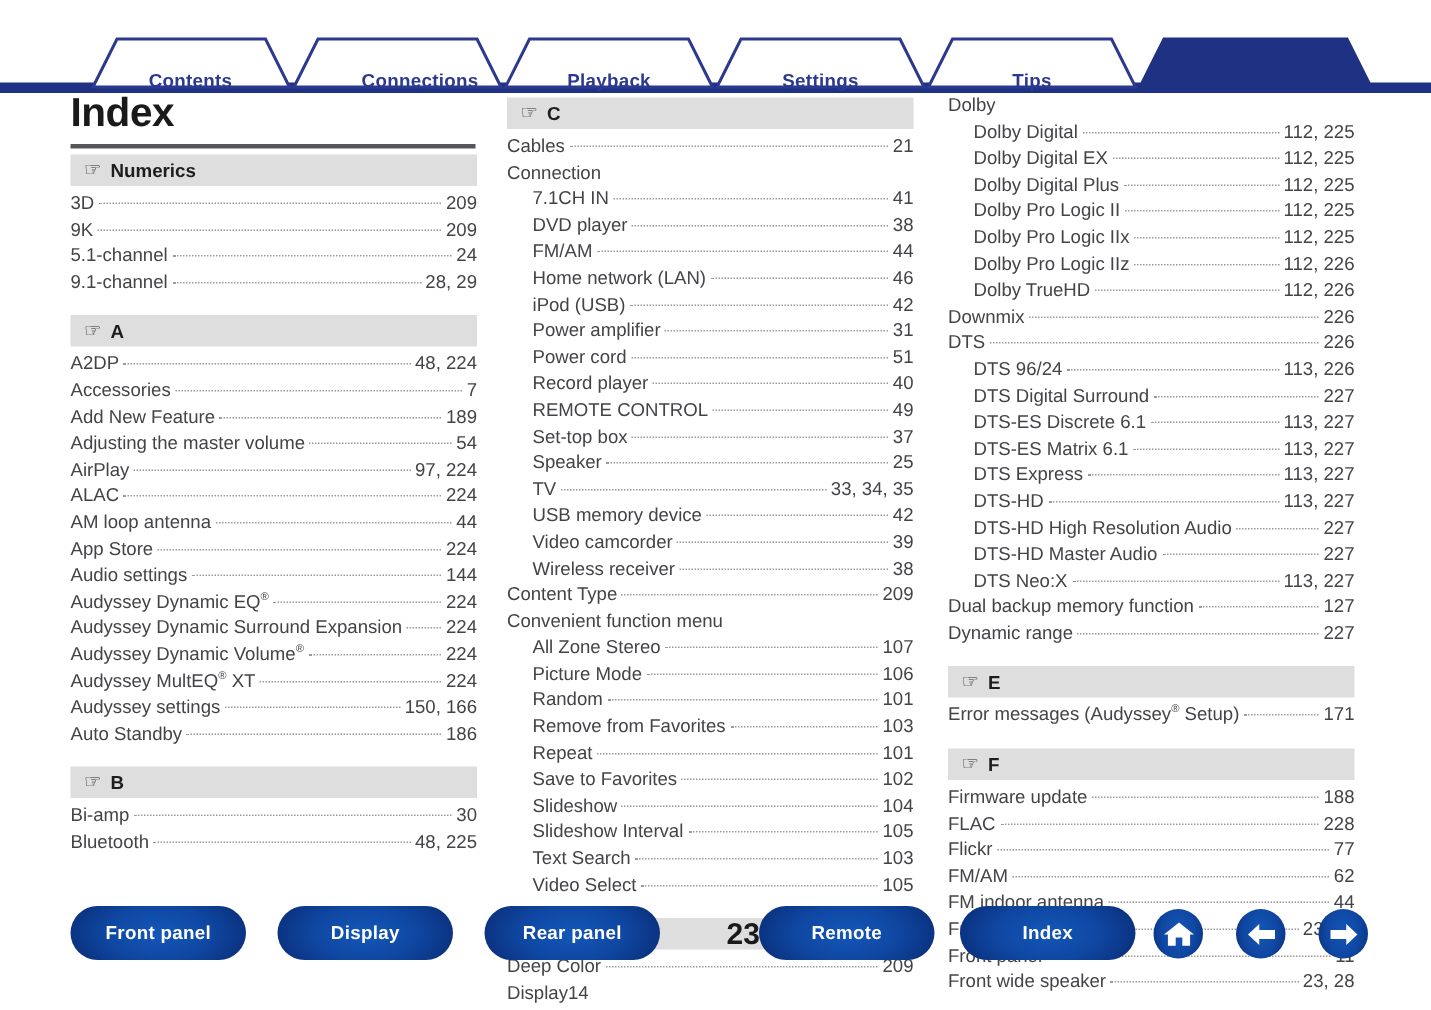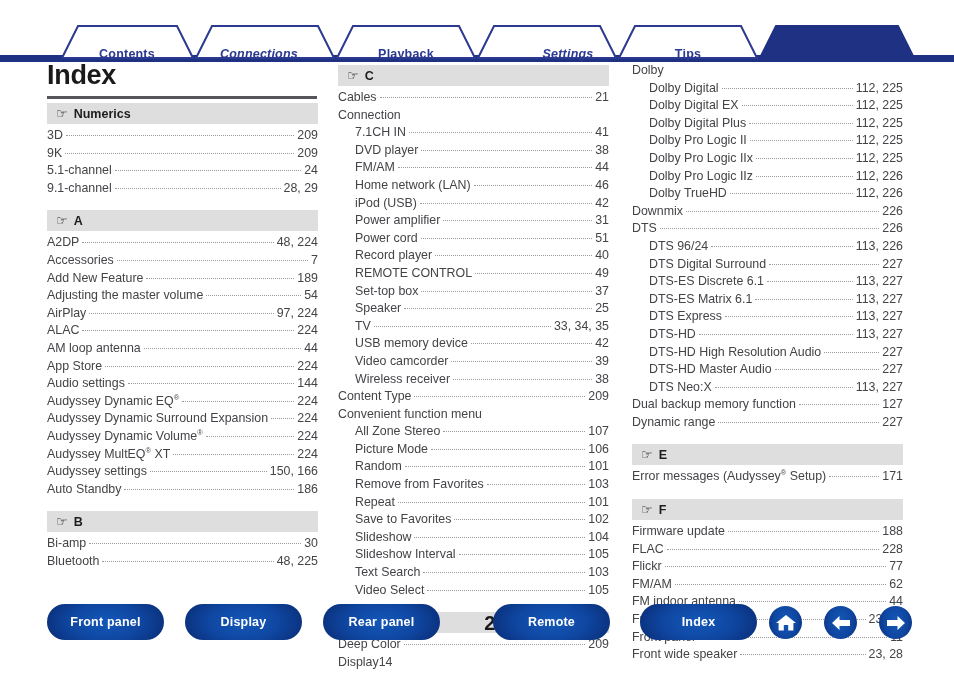--- a/index.html
+++ b/index.html
@@ -150,21 +150,21 @@
     font-weight: bold;
     display: flex;
     align-items: center;
     justify-content: center;
     box-sizing: border-box;
     letter-spacing: 0.2px;
   }
   #pill-front  { left: 47px; }
   #pill-display{ left: 185px; }
   #pill-rear   { left: 323px; }
-  #pill-remote { left: 493px; }
+  #pill-remote { left: 506px; }
   #pill-index  { left: 640px; }
 
   #page-number {
     position: absolute;
     left: 475px;
     top: 8px;
     width: 52px;
     text-align: center;
     font-size: 20px;
     font-weight: bold;
@@ -201,23 +201,23 @@
       <path d="M 196 36 L 212 4 L 318 4 L 334 36 Z"></path>
       <path d="M 337 36 L 353 4 L 459 4 L 475 36 Z"></path>
       <path d="M 478 36 L 494 4 L 600 4 L 616 36 Z"></path>
       <path d="M 619 36 L 635 4 L 741 4 L 757 36 Z"></path>
     </g>
 
     <path d="M 760 36 L 776 4 L 898 4 L 914 36 Z" fill="#1f3183" stroke="#1f3183" stroke-width="2"></path>
   </svg>
 
   <div class="tab-label" style="left:127px;">Contents</div>
-  <div class="tab-label" style="left:259px;font-style:italic;">Connections</div>
+  <div class="tab-label" style="left:280px;">Connections</div>
   <div class="tab-label" style="left:406px;">Playback</div>
-  <div class="tab-label" style="left:568px;font-style:italic;">Settings</div>
+  <div class="tab-label" style="left:547px;">Settings</div>
   <div class="tab-label" style="left:688px;">Tips</div>
   <div class="tab-label active" style="left:837px;">Appendix</div>
 </div>
 
 <div id="page-title">Index</div>
 <div id="title-rule"></div>
 
 <div class="column" id="col-1">
     <div class="section-block">
       <div class="section-header">

